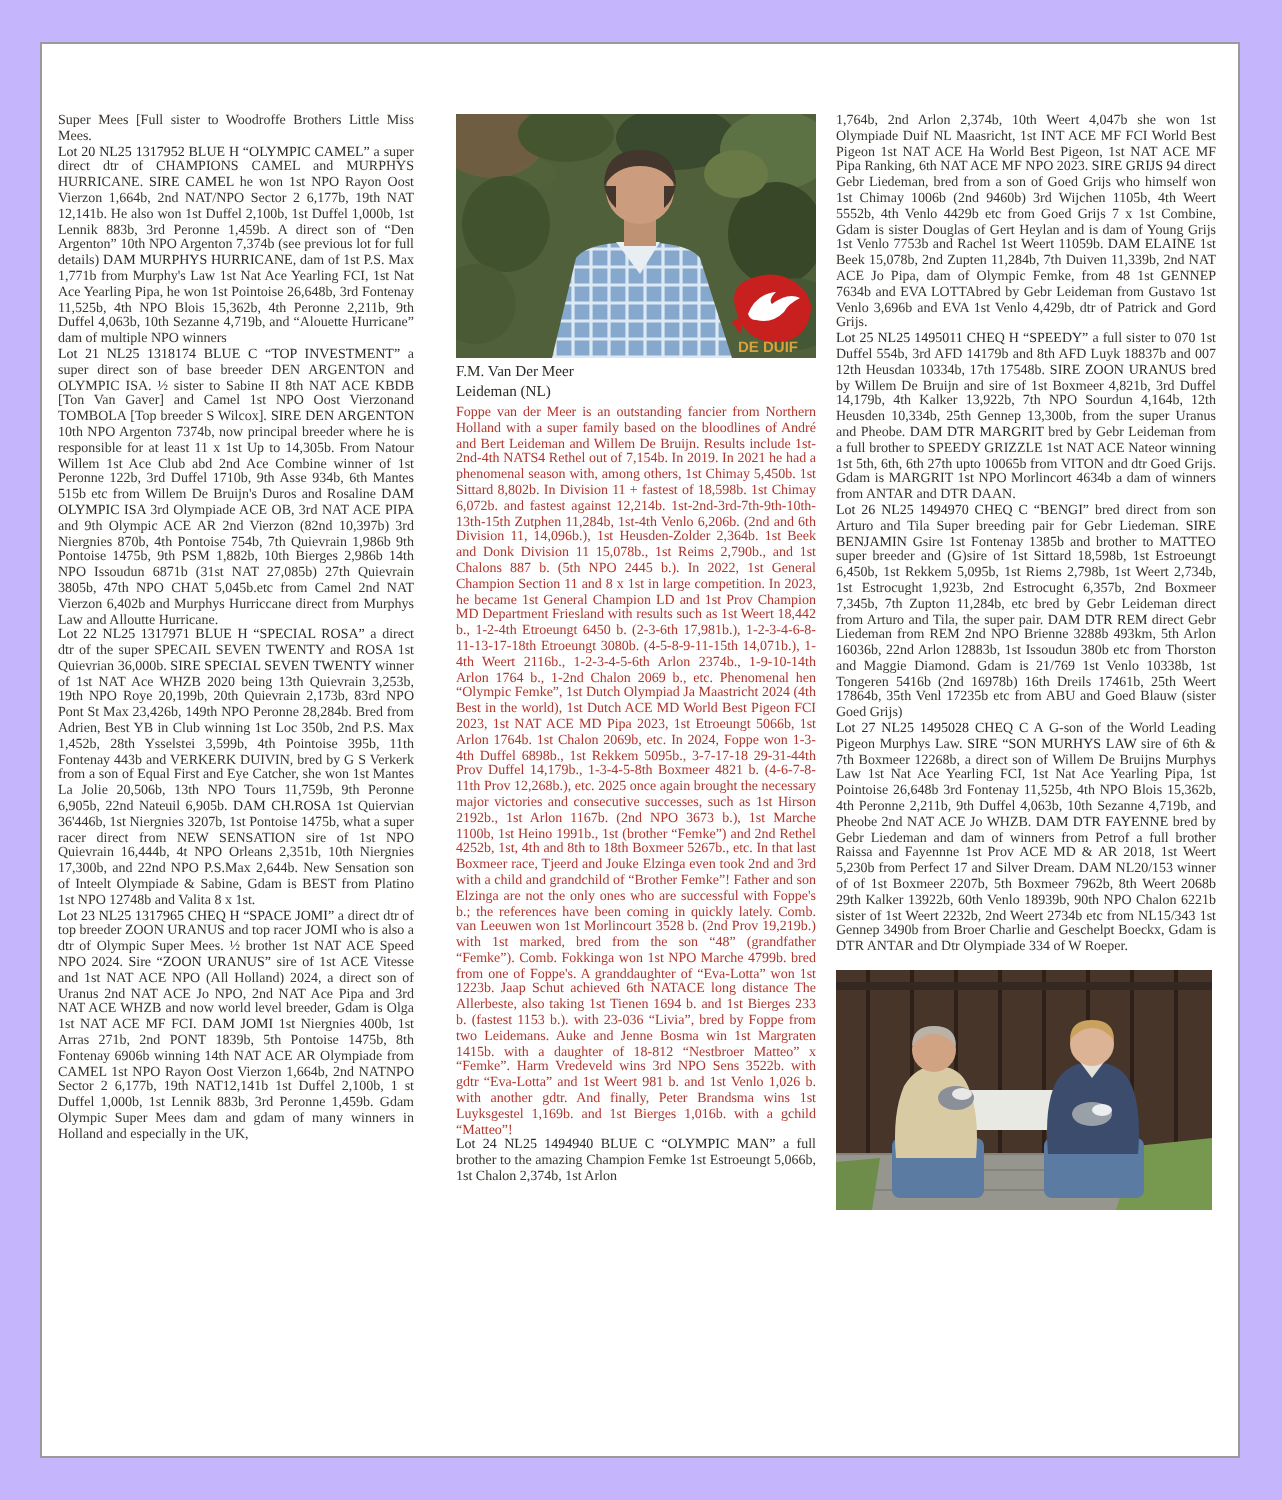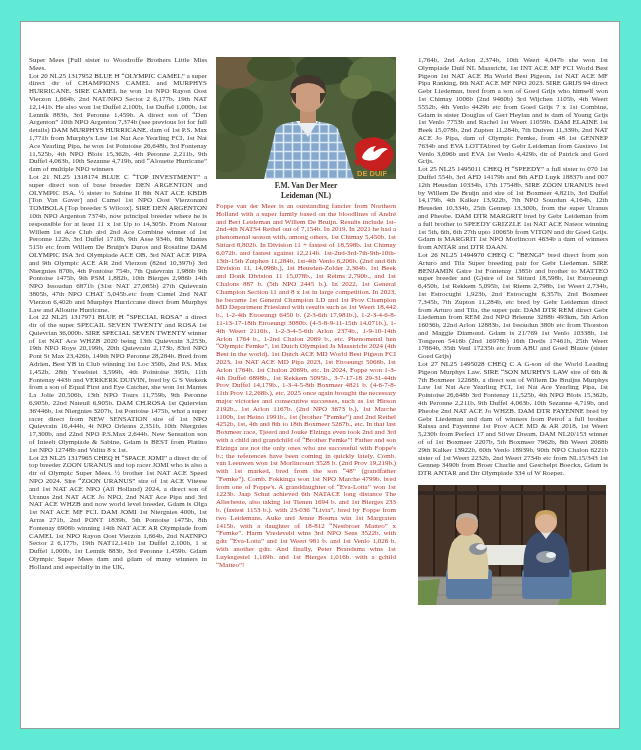--- a/index.html
+++ b/index.html
@@ -1,29 +1,29 @@
 <!DOCTYPE html>
 <html><head>
 <meta charset="utf-8">
 <style>
   html,body{margin:0;padding:0;background:#fdfdfd;}
-  .screen{position:relative;width:641px;height:750px;background:#5eead4;overflow:hidden;
+  .screen{position:relative;width:641px;height:750px;background:#c4b5fd;overflow:hidden;
           font-family:"Liberation Serif", serif;color:#3a352f;}
   .page-frame{position:absolute;left:20px;top:21px;width:600px;height:708px;
               border:1px solid #9a9a9a;background:#ffffff;box-sizing:border-box;}
   .col{position:absolute;top:57px;font-size:7px;line-height:7.8px;text-align:justify;}
   .col-left{left:29px;width:178px;}
-  .col-mid{left:216px;width:180px;}
+  .col-mid{left:228px;width:180px;}
   .col-right{left:418px;width:190px;}
   .para{margin:0;padding:0;text-align:justify;}
   .b{font-weight:400;color:#2e2a25;}
   .red-text{color:#b2362c;font-weight:700;}
   .red-text .b{color:#b2362c;margin-top:44px;}
   .photo{display:block;width:100%;}
-  .caption{text-align:center;font-weight:700;font-size:7.6px;line-height:9.5px;
+  .caption{text-align:left;font-weight:400;font-size:7.6px;line-height:9.5px;
            margin:2px 0 3px 0;color:#2e2a25;}
   .photo2-wrap{margin-top:7px;}
   svg{display:block;}
 </style>
 </head>
 <body>
 
 <div class="screen">
   <div class="page-frame"></div>
 
@@ -73,20 +73,23 @@
         </g>
       </svg>
     </div>
     <div class="caption">
       <div>F.M. Van Der Meer</div>
       <div>Leideman (NL)</div>
     </div>
     <div class="red-text">
         <p class="para"><span class="b">Foppe van der Meer is an outstanding fancier from Northern Holland with a super family based on the bloodlines of André and Bert Leideman and Willem De Bruijn. Results include 1st-2nd-4th NATS4 Rethel out of 7,154b. In 2019. In 2021 he had a phenomenal season with, among others, 1st Chimay 5,450b. 1st Sittard 8,802b. In Division 11 + fastest of 18,598b. 1st Chimay 6,072b. and fastest against 12,214b. 1st-2nd-3rd-7th-9th-10th-13th-15th Zutphen 11,284b, 1st-4th Venlo 6,206b. (2nd and 6th Division 11, 14,096b.), 1st Heusden-Zolder 2,364b. 1st Beek and Donk Division 11 15,078b., 1st Reims 2,790b., and 1st Chalons 887 b. (5th NPO 2445 b.). In 2022, 1st General Champion Section 11 and 8 x 1st in large competition. In 2023, he became 1st General Champion LD and 1st Prov Champion MD Department Friesland with results such as 1st Weert 18,442 b., 1-2-4th Etroeungt 6450 b. (2-3-6th 17,981b.), 1-2-3-4-6-8-11-13-17-18th Etroeungt 3080b. (4-5-8-9-11-15th 14,071b.), 1-4th Weert 2116b., 1-2-3-4-5-6th Arlon 2374b., 1-9-10-14th Arlon 1764 b., 1-2nd Chalon 2069 b., etc. Phenomenal hen “Olympic Femke”, 1st Dutch Olympiad Ja Maastricht 2024 (4th Best in the world), 1st Dutch ACE MD World Best Pigeon FCI 2023, 1st NAT ACE MD Pipa 2023, 1st Etroeungt 5066b, 1st Arlon 1764b. 1st Chalon 2069b, etc. In 2024, Foppe won 1-3-4th Duffel 6898b., 1st Rekkem 5095b., 3-7-17-18 29-31-44th Prov Duffel 14,179b., 1-3-4-5-8th Boxmeer 4821 b. (4-6-7-8-11th Prov 12,268b.), etc. 2025 once again brought the necessary major victories and consecutive successes, such as 1st Hirson 2192b., 1st Arlon 1167b. (2nd NPO 3673 b.), 1st Marche 1100b, 1st Heino 1991b., 1st (brother “Femke”) and 2nd Rethel 4252b, 1st, 4th and 8th to 18th Boxmeer 5267b., etc. In that last Boxmeer race, Tjeerd and Jouke Elzinga even took 2nd and 3rd with a child and grandchild of “Brother Femke”! Father and son Elzinga are not the only ones who are successful with Foppe's b.; the references have been coming in quickly lately. Comb. van Leeuwen won 1st Morlincourt 3528 b. (2nd Prov 19,219b.) with 1st marked, bred from the son “48” (grandfather “Femke”). Comb. Fokkinga won 1st NPO Marche 4799b. bred from one of Foppe's. A granddaughter of “Eva-Lotta” won 1st 1223b. Jaap Schut achieved 6th NATACE long distance The Allerbeste, also taking 1st Tienen 1694 b. and 1st Bierges 233 b. (fastest 1153 b.). with 23-036 “Livia”, bred by Foppe from two Leidemans. Auke and Jenne Bosma win 1st Margraten 1415b. with a daughter of 18-812 “Nestbroer Matteo” x “Femke”. Harm Vredeveld wins 3rd NPO Sens 3522b. with gdtr “Eva-Lotta” and 1st Weert 981 b. and 1st Venlo 1,026 b. with another gdtr. And finally, Peter Brandsma wins 1st Luyksgestel 1,169b. and 1st Bierges 1,016b. with a gchild “Matteo”!</span></p>
       </div>
+    <div>
+        <p class="para"><span class="b">Lot 24 NL25 1494940 BLUE C “OLYMPIC MAN”</span><span> a full brother to the amazing Champion Femke 1st Estroeungt 5,066b, 1st Chalon 2,374b, 1st Arlon</span></p>
+      </div>
   </div>
 
   <div class="col col-right">
     <div>
         <p class="para"><span>1,764b, 2nd Arlon 2,374b, 10th Weert 4,047b she won 1st Olympiade Duif NL Maasricht, 1st INT ACE MF FCI World Best Pigeon 1st NAT ACE Ha World Best Pigeon, 1st NAT ACE MF Pipa Ranking, 6th NAT ACE MF NPO 2023. </span><span class="b">SIRE GRIJS 94</span><span> direct Gebr Liedeman, bred from a son of Goed Grijs who himself won 1st Chimay 1006b (2nd 9460b) 3rd Wijchen 1105b, 4th Weert 5552b, 4th Venlo 4429b etc from Goed Grijs 7 x 1st Combine, Gdam is sister Douglas of Gert Heylan and is dam of Young Grijs 1st Venlo 7753b and Rachel 1st Weert 11059b. </span><span class="b">DAM ELAINE</span><span> 1st Beek 15,078b, 2nd Zupten 11,284b, 7th Duiven 11,339b, 2nd NAT ACE Jo Pipa, dam of Olympic Femke, from 48 1st GENNEP 7634b and EVA LOTTAbred by Gebr Leideman from Gustavo 1st Venlo 3,696b and EVA 1st Venlo 4,429b, dtr of Patrick and Gord Grijs.</span></p>
         <p class="para"><span class="b">Lot 25 NL25 1495011 CHEQ H “SPEEDY”</span><span> a full sister to 070 1st Duffel 554b, 3rd AFD 14179b and 8th AFD Luyk 18837b and 007 12th Heusdan 10334b, 17th 17548b. </span><span class="b">SIRE ZOON URANUS</span><span> bred by Willem De Bruijn and sire of 1st Boxmeer 4,821b, 3rd Duffel 14,179b, 4th Kalker 13,922b, 7th NPO Sourdun 4,164b, 12th Heusden 10,334b, 25th Gennep 13,300b, from the super Uranus and Pheobe. </span><span class="b">DAM DTR MARGRIT</span><span> bred by Gebr Leideman from a full brother to SPEEDY GRIZZLE 1st NAT ACE Nateor winning 1st 5th, 6th, 6th 27th upto 10065b from VITON and dtr Goed Grijs. Gdam is MARGRIT 1st NPO Morlincort 4634b a dam of winners from ANTAR and DTR DAAN.</span></p>
         <p class="para"><span class="b">Lot 26 NL25 1494970 CHEQ C “BENGI”</span><span> bred direct from son Arturo and Tila Super breeding pair for Gebr Liedeman. </span><span class="b">SIRE BENJAMIN</span><span> Gsire 1st Fontenay 1385b and brother to MATTEO super breeder and (G)sire of 1st Sittard 18,598b, 1st Estroeungt 6,450b, 1st Rekkem 5,095b, 1st Riems 2,798b, 1st Weert 2,734b, 1st Estrocught 1,923b, 2nd Estrocught 6,357b, 2nd Boxmeer 7,345b, 7th Zupton 11,284b, etc bred by Gebr Leideman direct from Arturo and Tila, the super pair. </span><span class="b">DAM DTR REM</span><span> direct Gebr Liedeman from REM 2nd NPO Brienne 3288b 493km, 5th Arlon 16036b, 22nd Arlon 12883b, 1st Issoudun 380b etc from Thorston and Maggie Diamond. Gdam is 21/769 1st Venlo 10338b, 1st Tongeren 5416b (2nd 16978b) 16th Dreils 17461b, 25th Weert 17864b, 35th Venl 17235b etc from ABU and Goed Blauw (sister Goed Grijs)</span></p>
         <p class="para"><span class="b">Lot 27 NL25 1495028 CHEQ C</span><span> A G-son of the World Leading Pigeon Murphys Law. </span><span class="b">SIRE “SON MURHYS LAW</span><span> sire of 6th &amp; 7th Boxmeer 12268b, a direct son of Willem De Bruijns Murphys Law 1st Nat Ace Yearling FCI, 1st Nat Ace Yearling Pipa, 1st Pointoise 26,648b 3rd Fontenay 11,525b, 4th NPO Blois 15,362b, 4th Peronne 2,211b, 9th Duffel 4,063b, 10th Sezanne 4,719b, and Pheobe 2nd NAT ACE Jo WHZB. </span><span class="b">DAM DTR FAYENNE</span><span> bred by Gebr Liedeman and dam of winners from Petrof a full brother Raissa and Fayennne 1st Prov ACE MD &amp; AR 2018, 1st Weert 5,230b from Perfect 17 and Silver Dream. DAM NL20/153 winner of of 1st Boxmeer 2207b, 5th Boxmeer 7962b, 8th Weert 2068b 29th Kalker 13922b, 60th Venlo 18939b, 90th NPO Chalon 6221b sister of 1st Weert 2232b, 2nd Weert 2734b etc from NL15/343 1st Gennep 3490b from Broer Charlie and Geschelpt Boeckx, Gdam is DTR ANTAR and Dtr Olympiade 334 of W Roeper.</span></p>
       </div>
     <div class="photo photo2-wrap">

